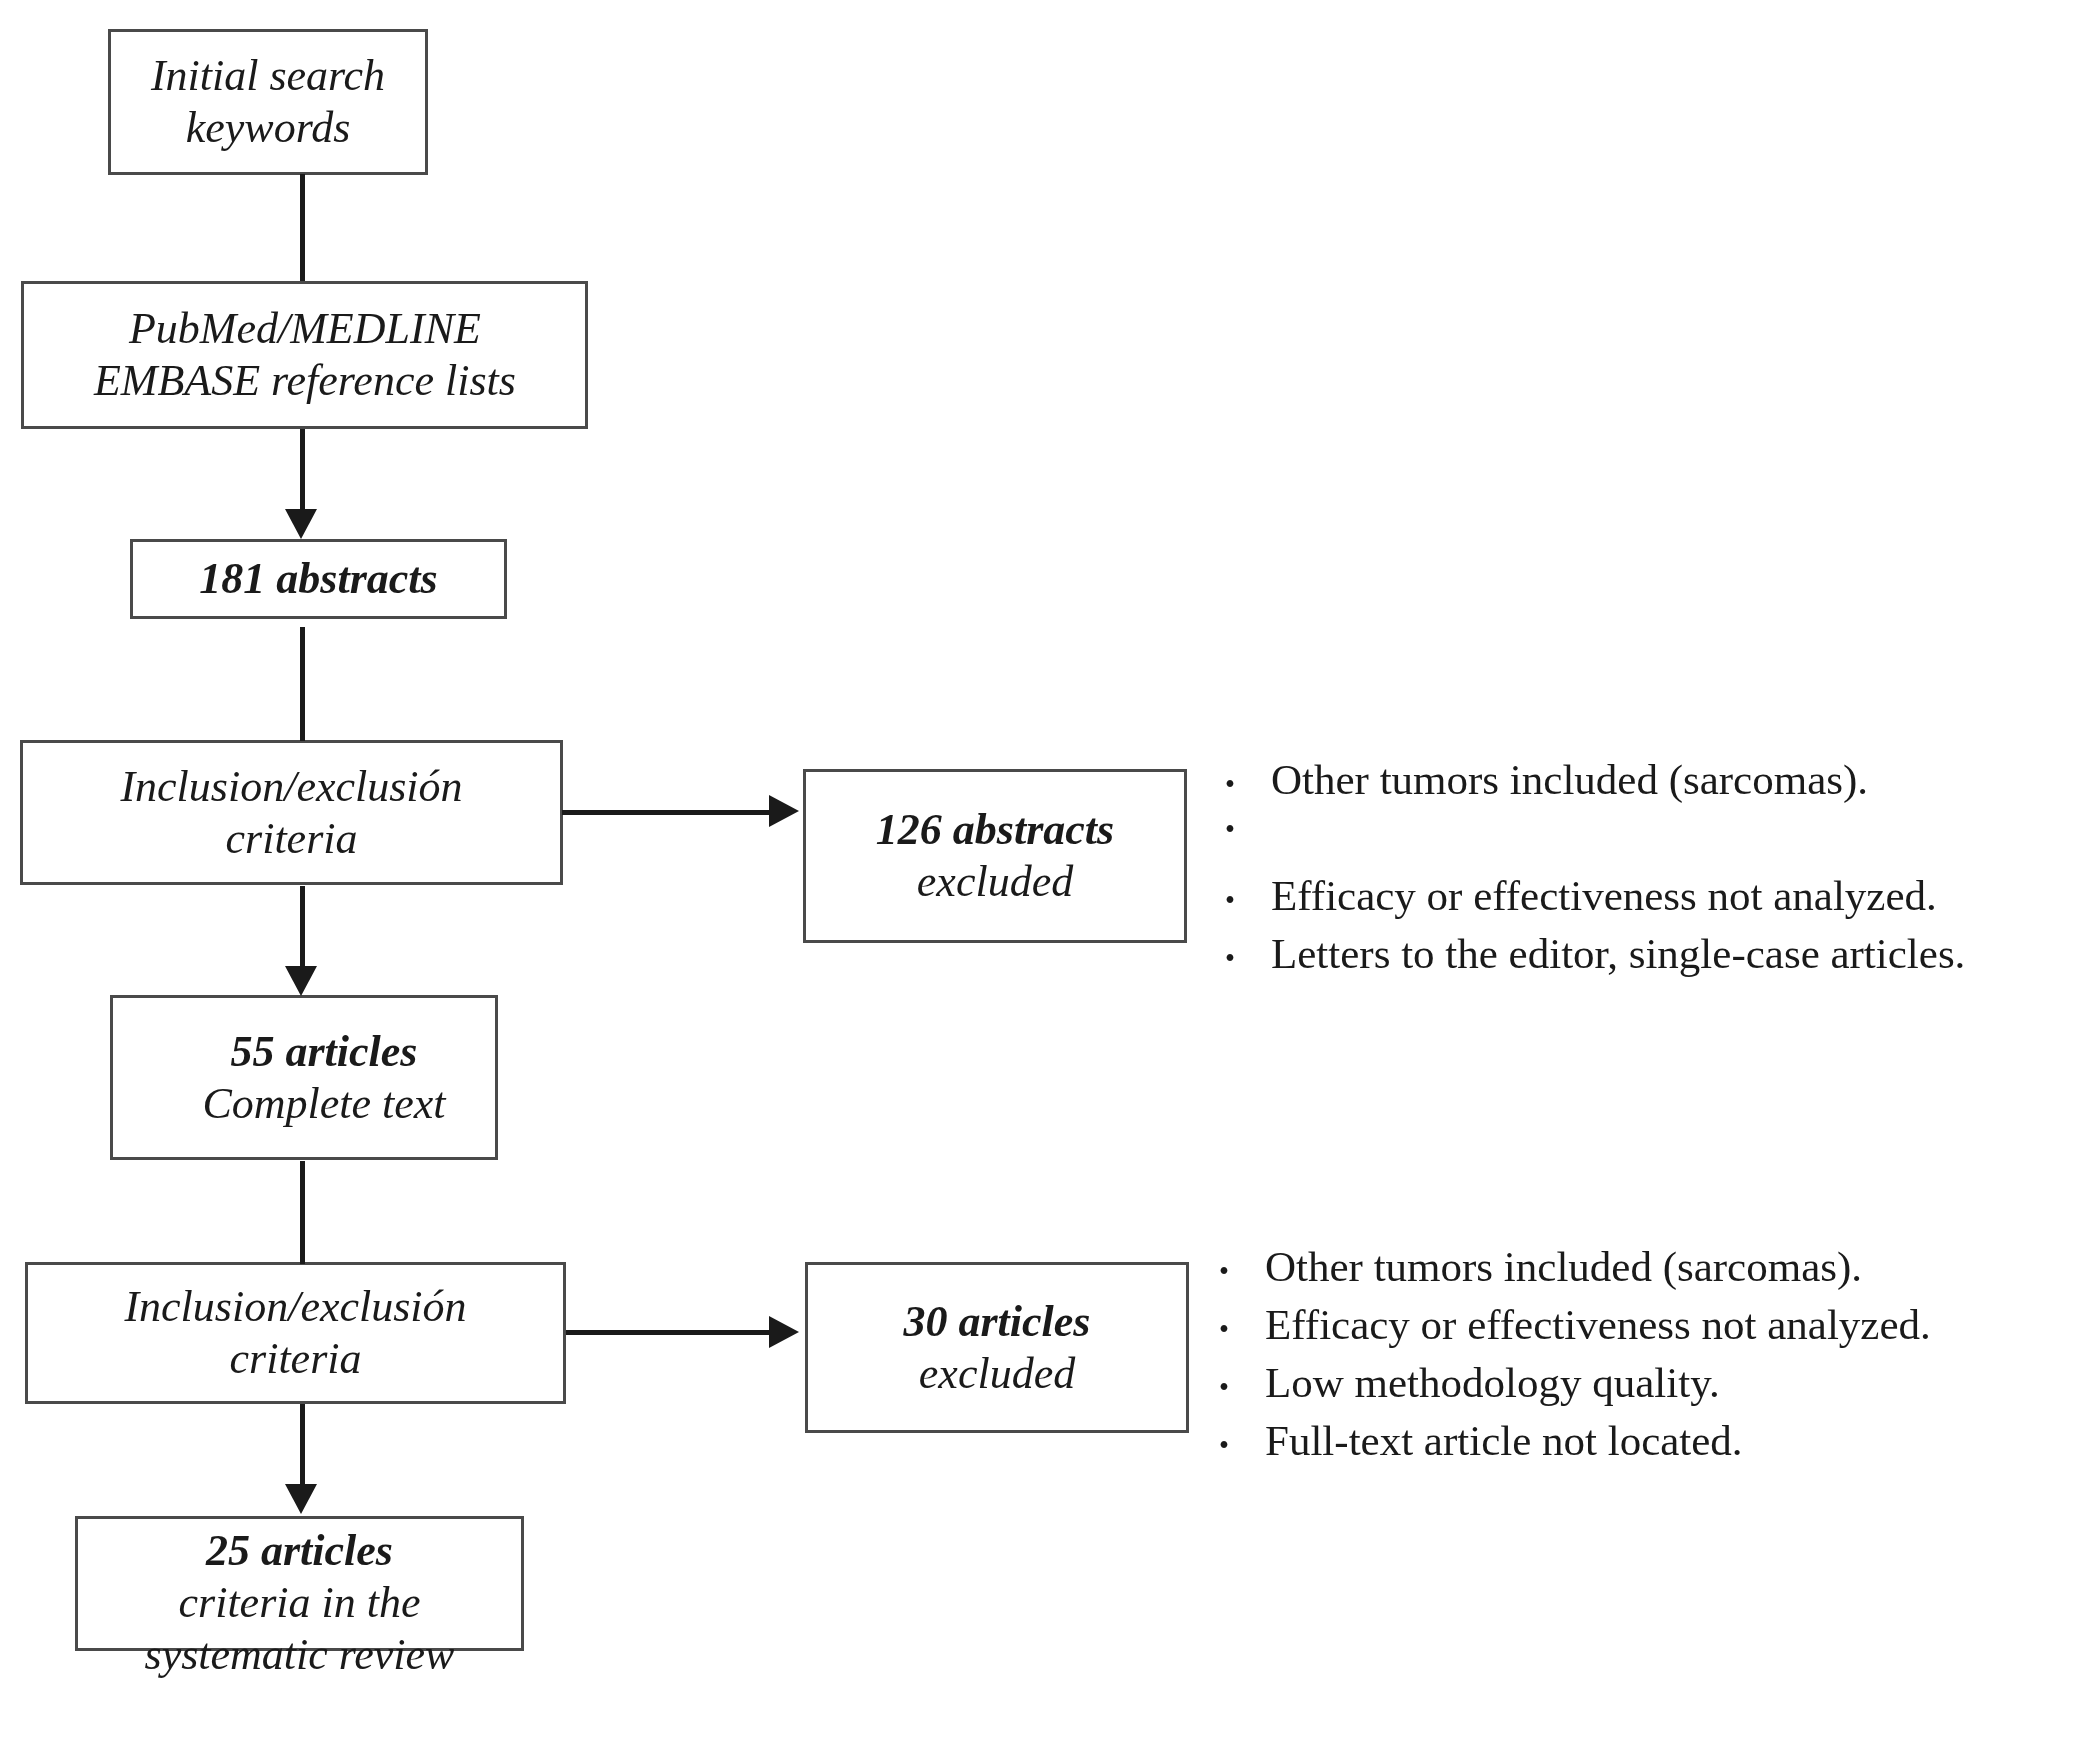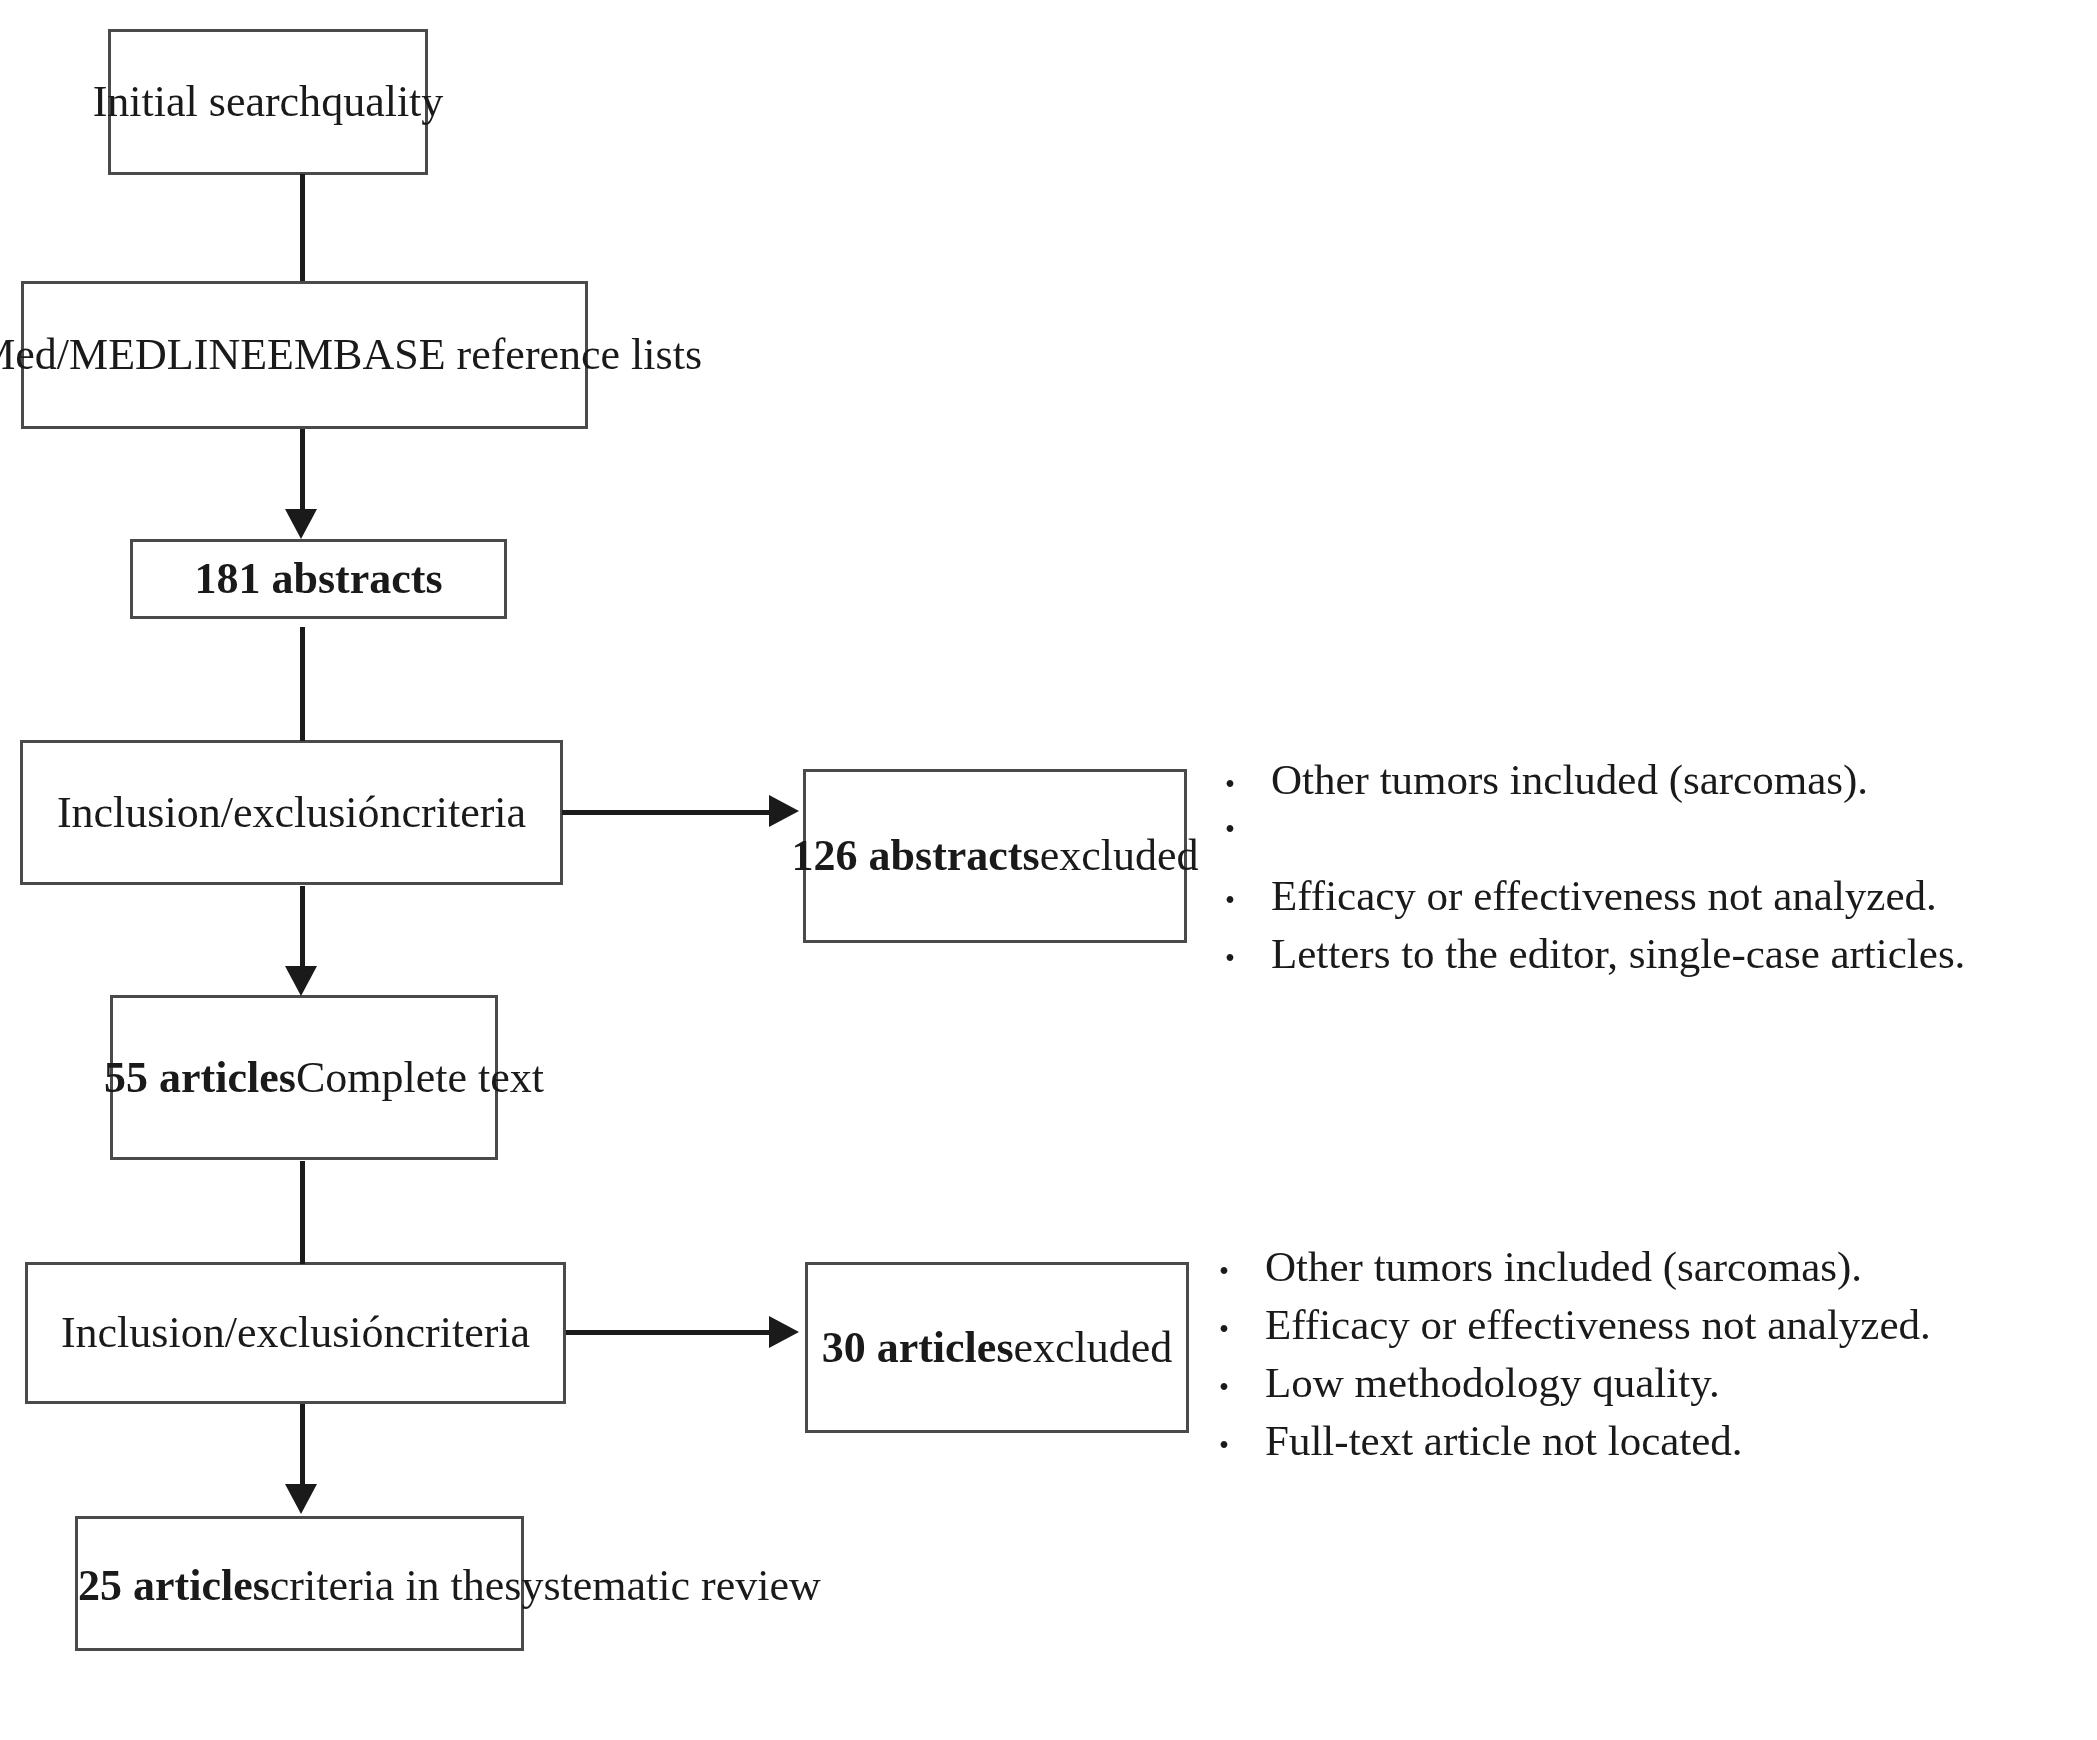--- a/index.html
+++ b/index.html
@@ -15,26 +15,27 @@
     font-family: "Liberation Serif", "DejaVu Serif", serif;
     color: #1a1a1a;
     overflow: hidden;
   }
   .node {
     position: absolute;
     box-sizing: border-box;
     border: 3.6px solid #4a4a4a;
     background: #ffffff;
     display: flex;
-    flex-direction: row;
+    flex-direction: column;
     align-items: center;
     justify-content: center;
     text-align: center;
     line-height: 1.18;
     font-size: 44px;
+    font-style: italic;
   }
   .node .ln { display: block; white-space: nowrap; }
   .ln.bold { font-weight: bold; }
   .connector {
     position: absolute;
     background: #1a1a1a;
   }
   .v-line { width: 5px; }
   .h-line { height: 5px; }
   .arrow-down {
@@ -75,21 +76,21 @@
     margin-left: 12px;
   }
 </style>
 </head>
 <body>
 
 <div id="canvas">
 
   <div class="node" style="left:108px; top:28.5px; width:320px; height:146px;">
     <span class="ln">Initial search</span>
-    <span class="ln">quality</span>
+    <span class="ln">keywords</span>
   </div>
 
   <div class="node" style="left:21.4px; top:281px; width:567px; height:148px;">
     <span class="ln">PubMed/MEDLINE</span>
     <span class="ln">EMBASE reference lists</span>
   </div>
 
   <div class="node" style="left:130px; top:539px; width:377px; height:80px;">
     <span class="ln bold">181 abstracts</span>
   </div>

